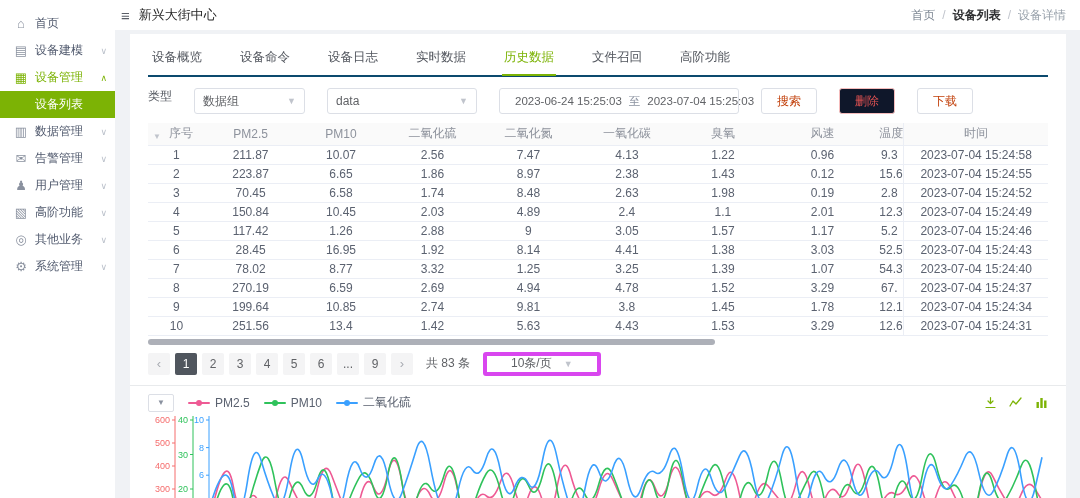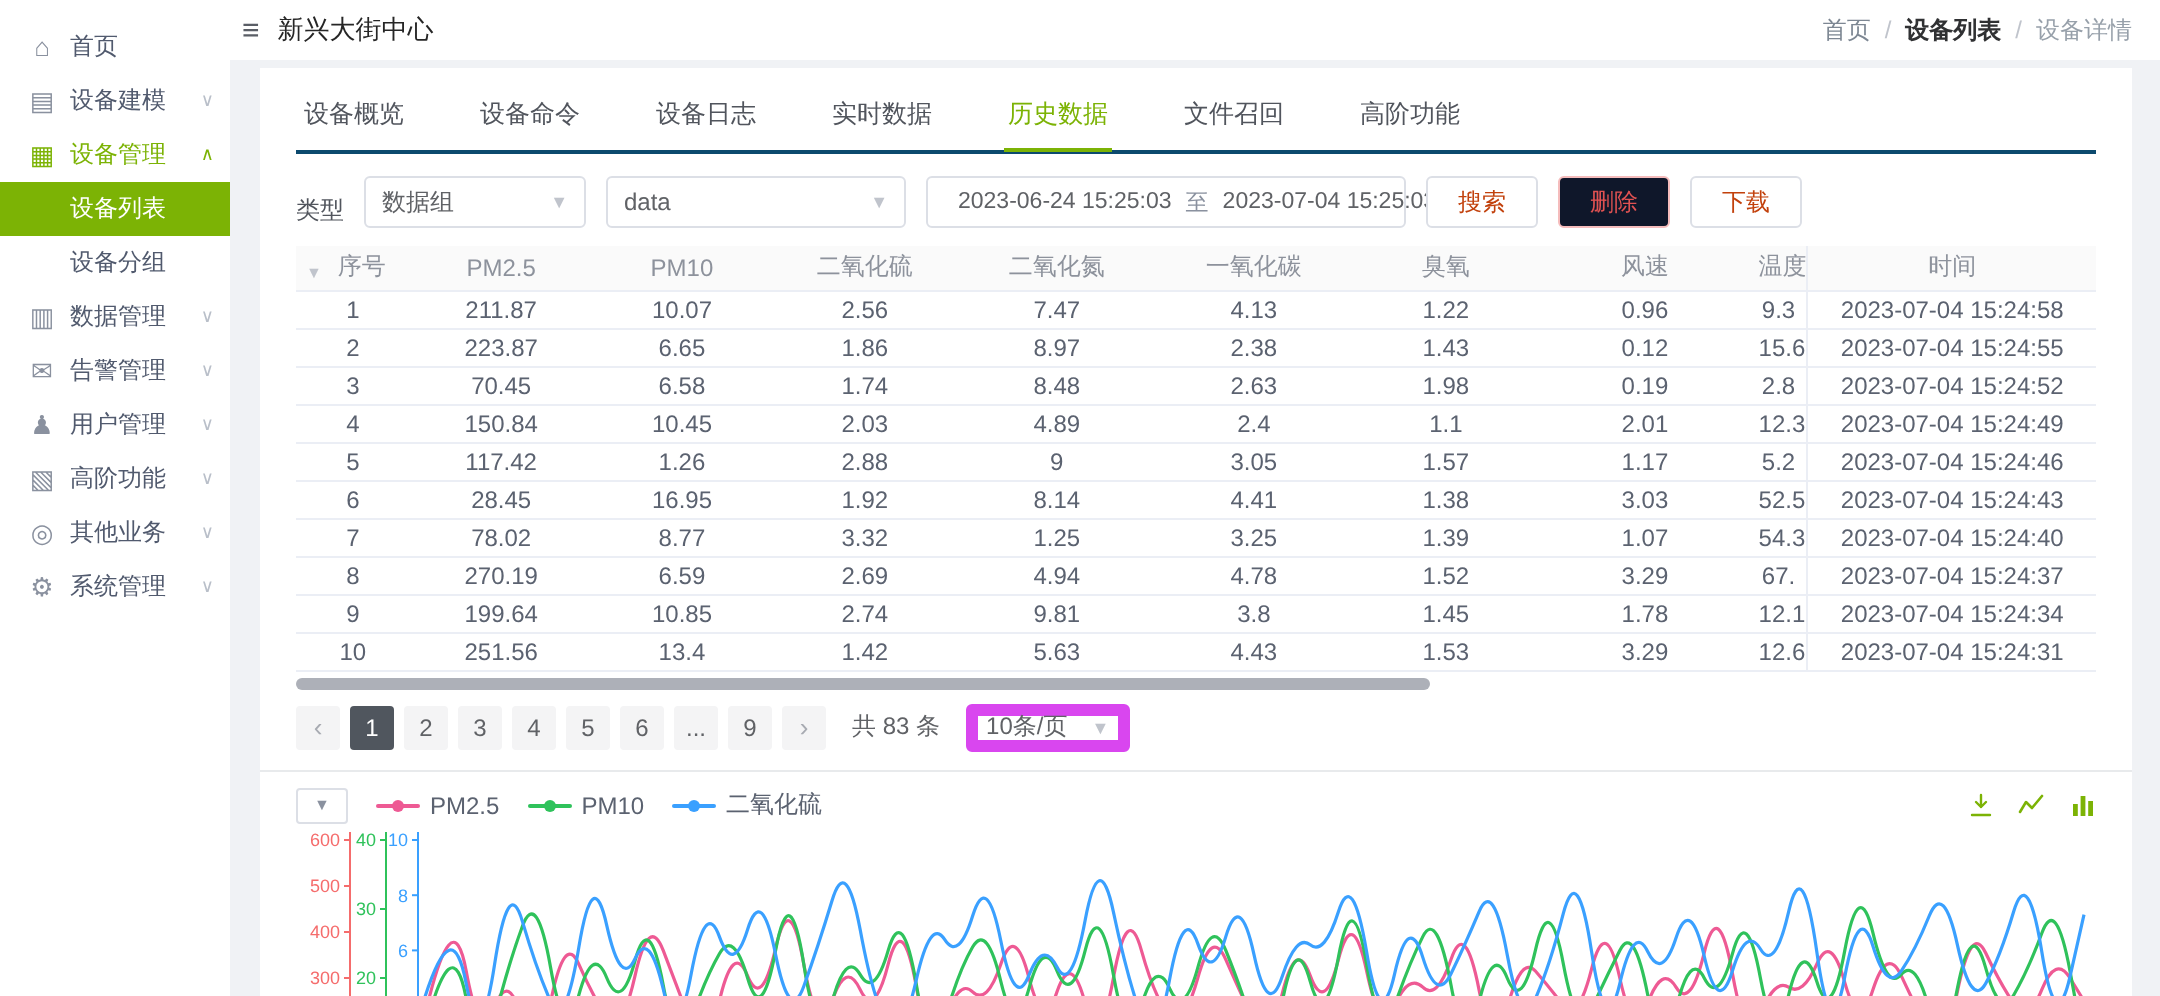--- a/index.html
+++ b/index.html
@@ -25,21 +25,21 @@
 .bc-plain{color:#7d8793}
 .bc-strong{color:#303133;font-weight:bold}
 .bc-last{color:#97a0aa}
 .content{flex:1;padding:4px 14px 0 15px;min-height:0}
 .card{background:#fff;height:100%;padding:8px 18px 0;overflow:hidden}
 
 .tabs{display:flex;gap:34px;border-bottom:2px solid #0c4a6e;padding:0 2px}
 .tab{padding:7px 2px 8px;color:#51555d;cursor:pointer;font-size:12.5px;white-space:nowrap}
 .tab.active{color:#7cb305;border-bottom:2px solid #7cb305;margin-bottom:-1px}
 
-.filter{display:flex;align-items:flex-end;gap:10px;margin:11px 0 9px}
+.filter{display:flex;align-items:flex-start;gap:22px;margin:11px 0 9px}
 .flabel{color:#51555d}
 .select{height:26px;border:1px solid #dcdfe6;border-radius:3px;display:flex;align-items:center;justify-content:space-between;padding:0 8px;color:#606266;background:#fff;cursor:pointer}
 .w105{width:111px}.w150{width:150px}
 .sel-caret{color:#c0c4cc;font-size:9px;margin-left:6px}
 .datepicker{height:26px;border:1px solid #dcdfe6;border-radius:3px;display:flex;align-items:center;gap:6px;padding:0 9px;color:#606266;width:240px;font-size:11.5px;cursor:pointer;white-space:nowrap}
 .date-sep{color:#8a919f;padding:0 1px}
 .btn{height:26px;padding:0 15px;border:1px solid #dcdfe6;border-radius:3px;background:#fff;color:#c2410c;cursor:pointer;font-size:12px}
 .btn-danger{background:#0f172a;border-color:#f5bcbc;color:#e05252}
 
 .data-table{width:100%;border-collapse:collapse;table-layout:fixed;font-size:12px;color:#5b6270}
@@ -48,21 +48,21 @@
 .data-table .clip{overflow:hidden}
 .data-table th:last-child,.data-table td:last-child{border-left:1px solid #ebeef5}
 .th-caret{color:#c0c4cc;font-size:8px;float:left;margin:7px 0 0 1px}
 .hscroll{height:6px;background:#adb0b8;border-radius:3px;width:63%;margin-top:3px;cursor:pointer}
 
 .pagination{display:flex;align-items:center;gap:5px;margin-top:7px}
 .pg{min-width:22px;height:22px;line-height:22px;text-align:center;background:#f4f4f5;border-radius:2px;color:#606266;cursor:pointer;font-size:12px;padding:0 4px}
 .pg.active{background:#50565e;color:#fff}
 .pg.arrow{color:#a8abb2;font-size:13px}
 .pg-total{color:#606266;margin:0 8px}
-.pg-size{height:24px;border:6px solid #d946ef;border-radius:3px;display:flex;align-items:center;gap:6px;padding:0 4px;color:#606266;cursor:pointer;background:#fff}
+.pg-size{height:24px;border:4px solid #d946ef;border-radius:3px;display:flex;align-items:center;gap:6px;padding:0 24px;color:#606266;cursor:pointer;background:#fff}
 .divider{border-top:1px solid #e8eaec;margin:9px -18px 0}
 
 .chart-bar{display:flex;align-items:center;gap:14px;margin-top:8px}
 .cfg-btn{width:26px;height:18px;border:1px solid #dcdfe6;border-radius:2px;display:flex;align-items:center;justify-content:center;color:#8a919f;font-size:8px;cursor:pointer}
 .lg{display:flex;align-items:center;gap:5px;color:#5b6270;cursor:pointer}
 .lg-mark{position:relative;width:22px;height:8px}
 .lg-mark i{position:absolute;left:0;right:0;top:3px;height:2px;border-radius:1px}
 .lg-mark b{position:absolute;left:8px;top:1px;width:6px;height:6px;border-radius:50%}
 .chart-icons{margin-left:auto;display:flex;gap:12px;align-items:center}
 .chart-icons svg{cursor:pointer;display:block}
@@ -82,21 +82,20 @@
           <span class="side-icon">▤</span>
           <span class="side-label">设备建模</span>
           <span class="side-chevron">∨</span>
         </div>
         <div class="side-item parent-active">
           <span class="side-icon">▦</span>
           <span class="side-label">设备管理</span>
           <span class="side-chevron">∧</span>
         </div>
         <div class="side-child active">设备列表</div>
-        <div class="side-child">设备分组</div>
         <div class="side-item">
           <span class="side-icon">▥</span>
           <span class="side-label">数据管理</span>
           <span class="side-chevron">∨</span>
         </div>
         <div class="side-item">
           <span class="side-icon">✉</span>
           <span class="side-label">告警管理</span>
           <span class="side-chevron">∨</span>
         </div>

